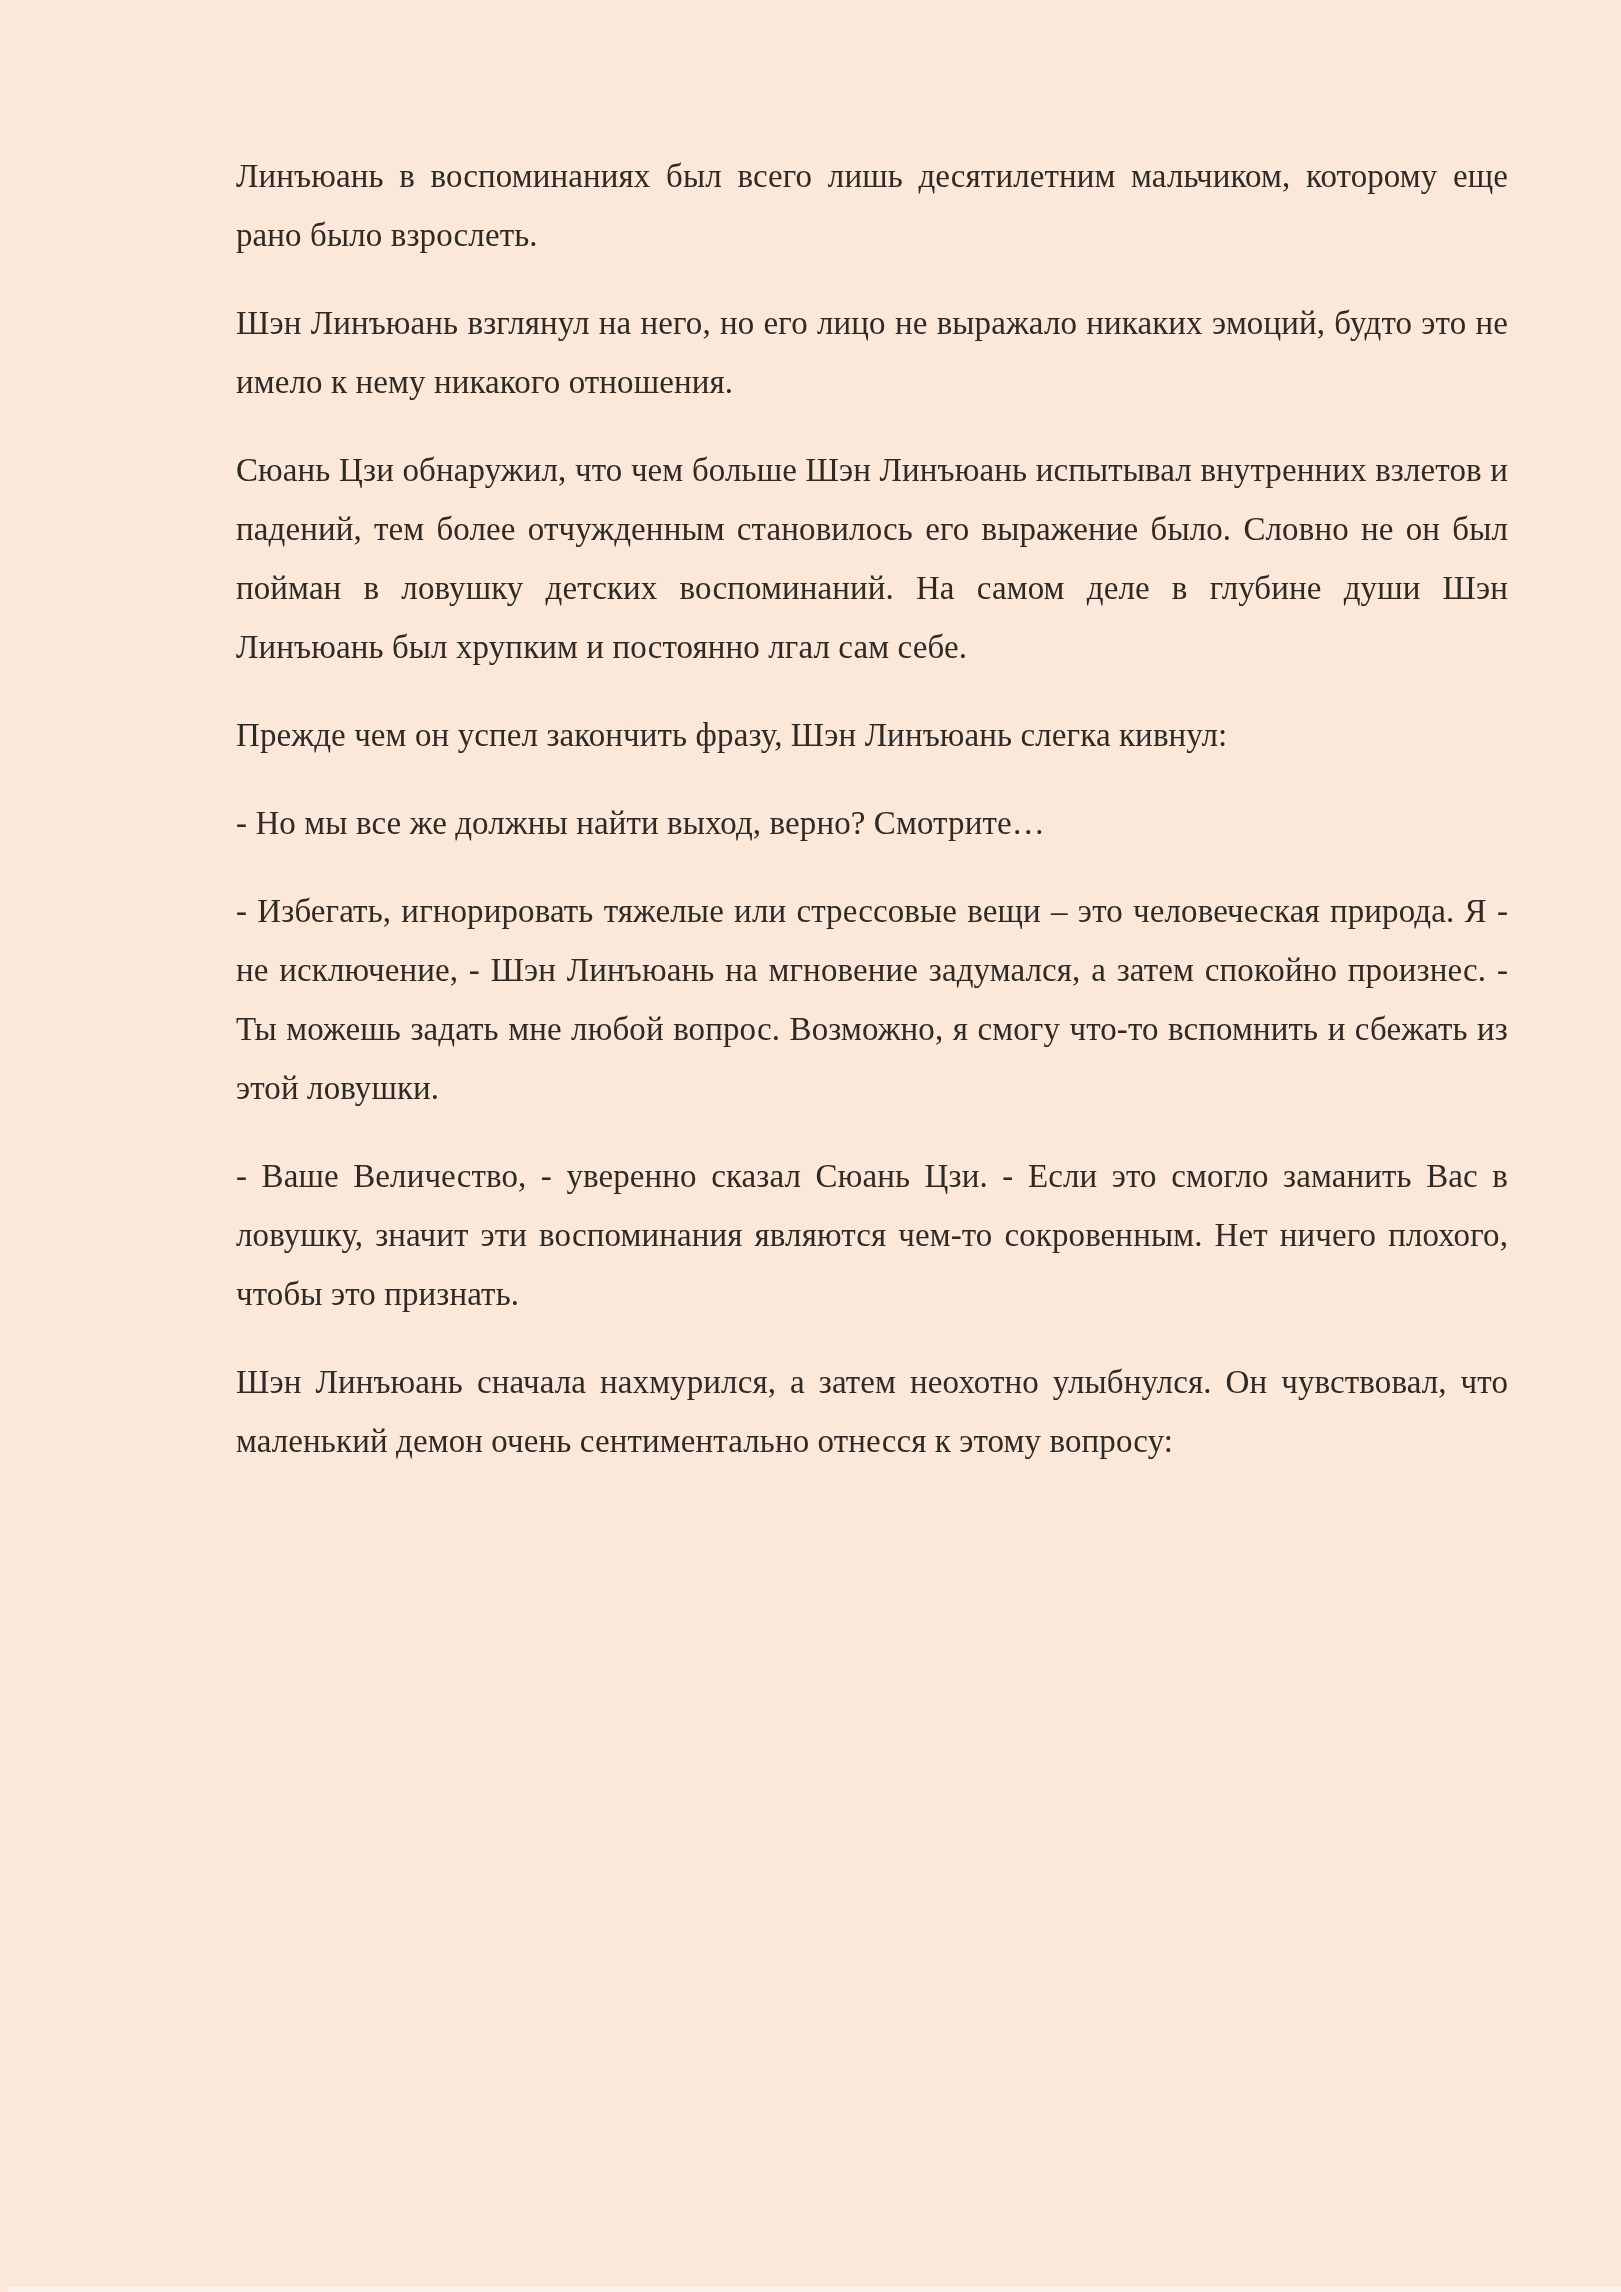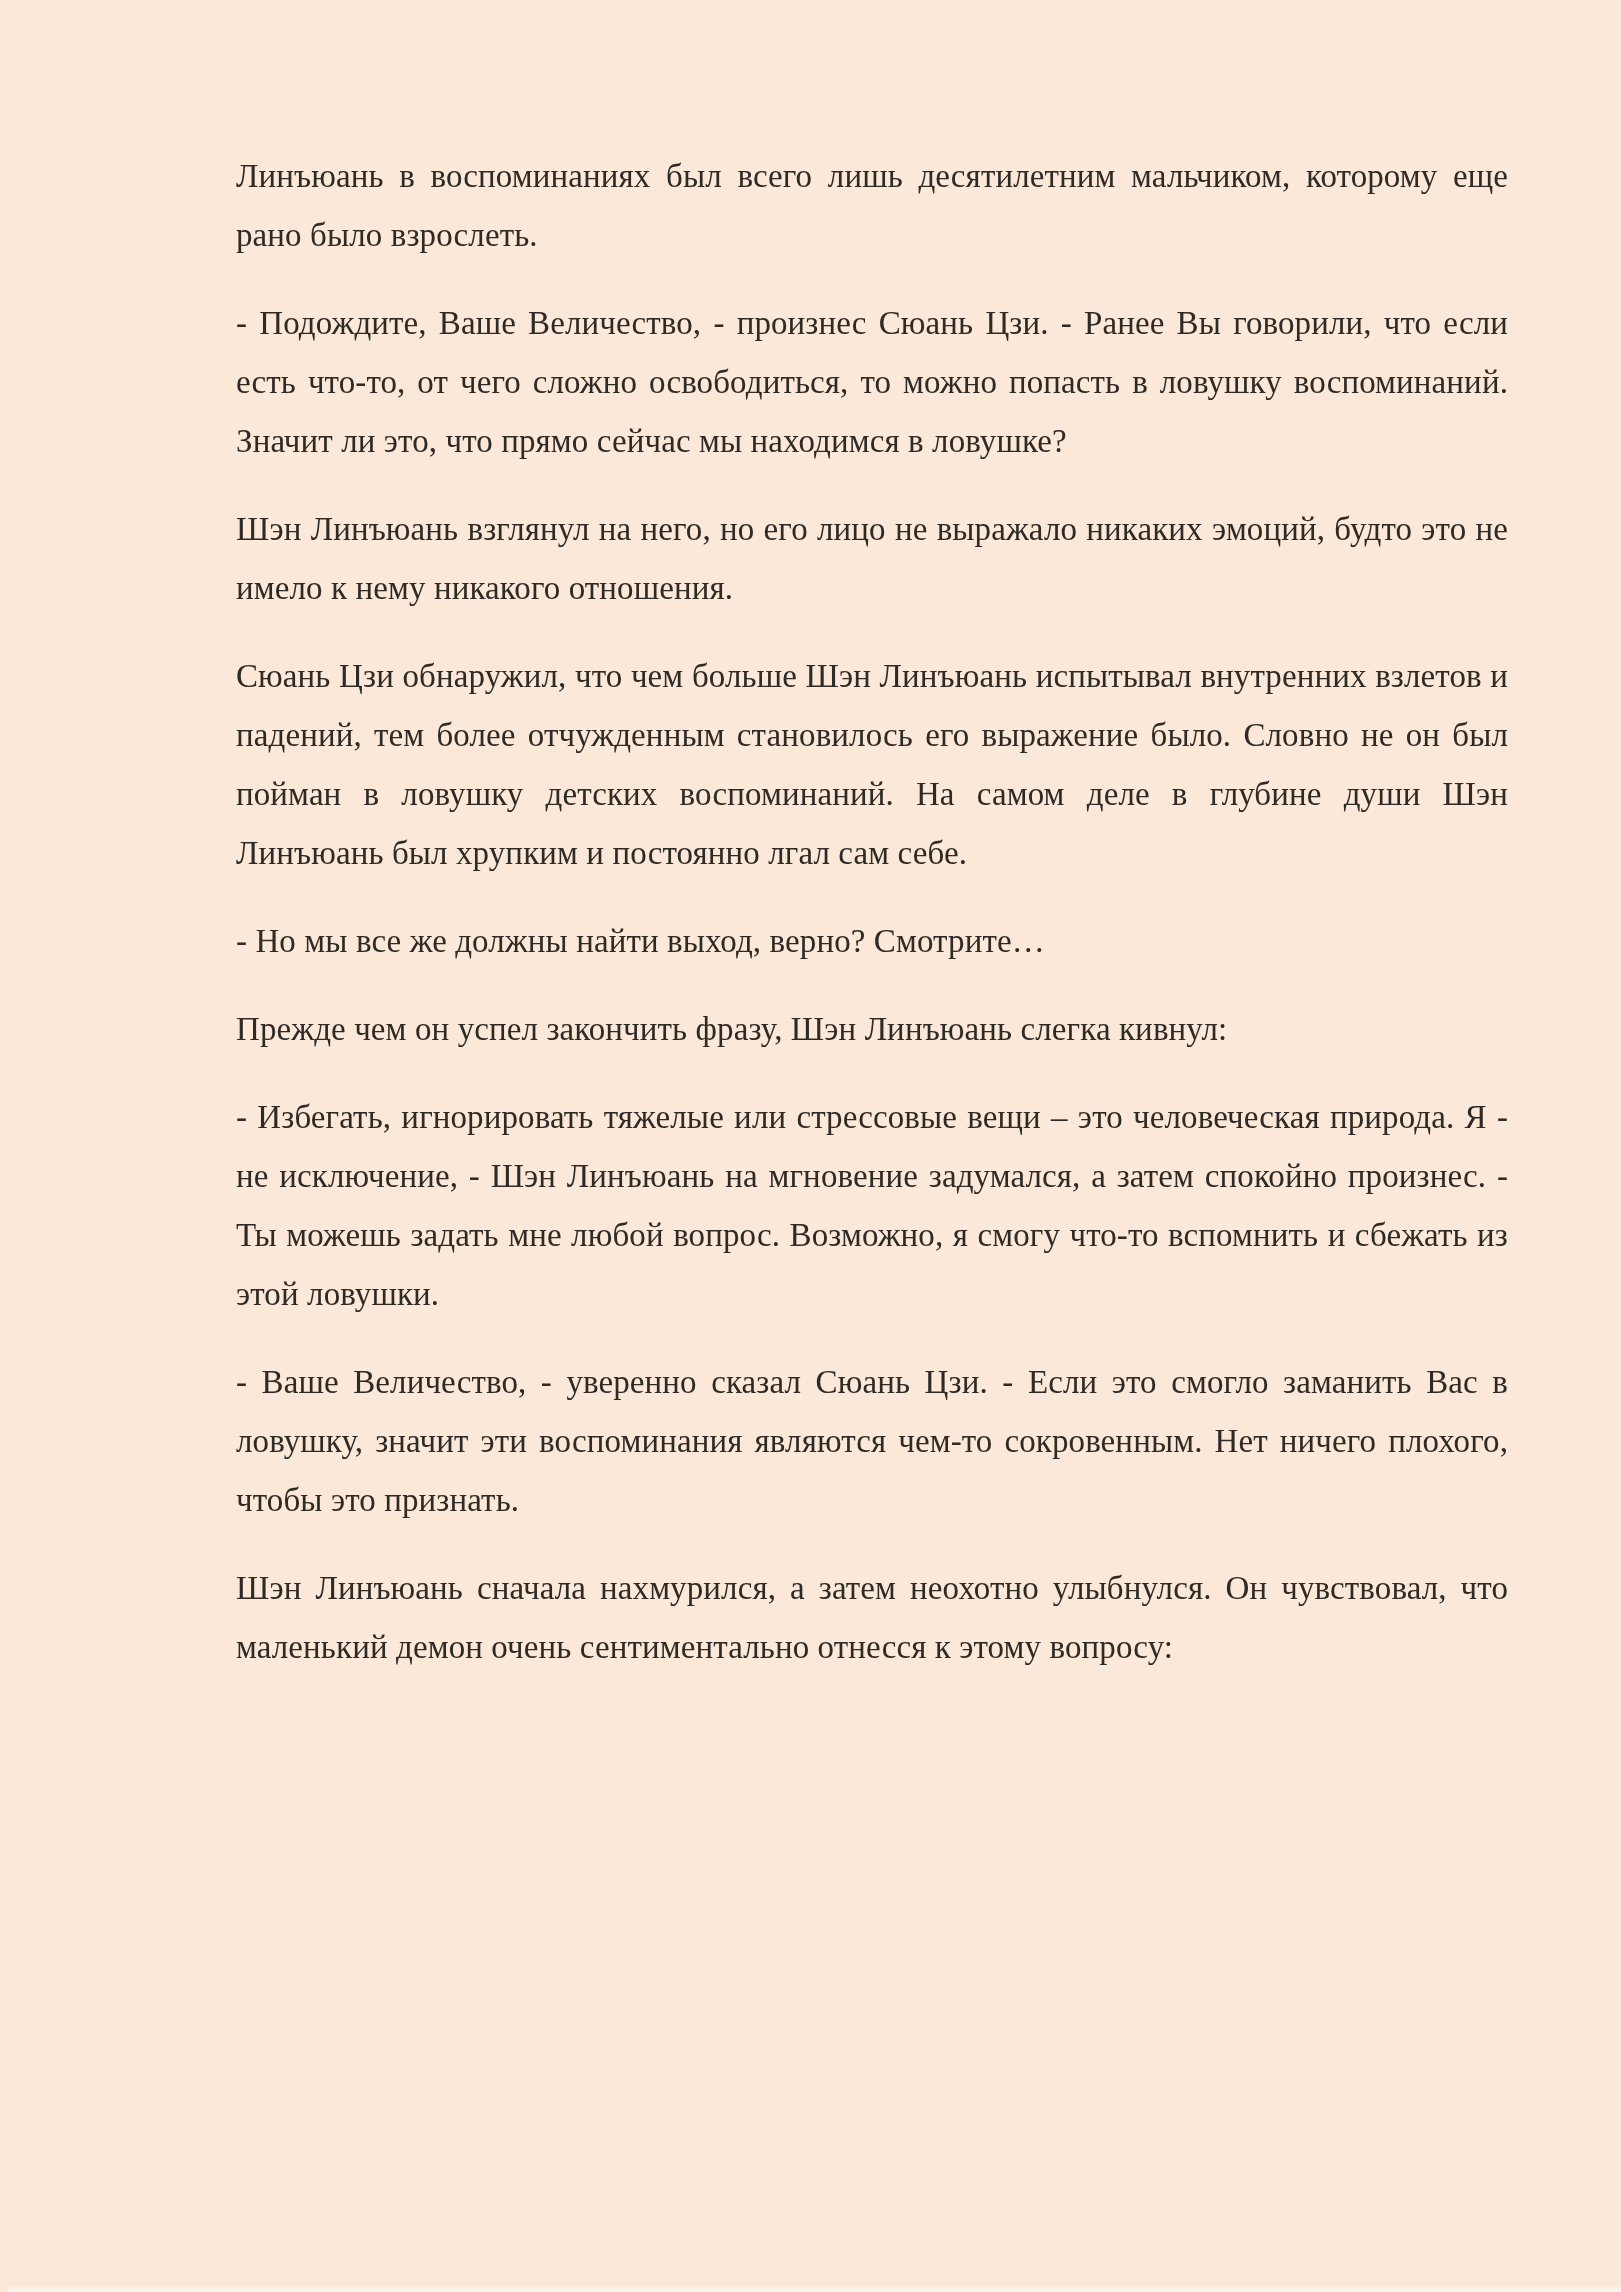--- a/index.html
+++ b/index.html
@@ -46,24 +46,23 @@
     height: 5.9px;
     background: var(--bottom_strip);
   }
 </style>
 </head>
 <body>
 
 <div class="page">
   <div class="text-column">
     <p>Линъюань в воспоминаниях был всего лишь десятилетним мальчиком, которому еще рано было взрослеть.</p>
-    <p>- Подождите, Ваше Величество, - произнес Сюань Цзи. - Ранее Вы говорили, что если есть что-то, от чего сложно освободиться, то можно попасть в ловушку воспоминаний. Значит ли это, что прямо сейчас мы находимся в ловушке?</p>
     <p>Шэн Линъюань взглянул на него, но его лицо не выражало никаких эмоций, будто это не имело к нему никакого отношения.</p>
     <p>Сюань Цзи обнаружил, что чем больше Шэн Линъюань испытывал внутренних взлетов и падений, тем более отчужденным становилось его выражение было. Словно не он был пойман в ловушку детских воспоминаний. На самом деле в глубине души Шэн Линъюань был хрупким и постоянно лгал сам себе.</p>
+    <p>Прежде чем он успел закончить фразу, Шэн Линъюань слегка кивнул:</p>
     <p>- Но мы все же должны найти выход, верно? Смотрите…</p>
-    <p>Прежде чем он успел закончить фразу, Шэн Линъюань слегка кивнул:</p>
     <p>- Избегать, игнорировать тяжелые или стрессовые вещи – это человеческая природа. Я - не исключение, - Шэн Линъюань на мгновение задумался, а затем спокойно произнес. - Ты можешь задать мне любой вопрос. Возможно, я смогу что-то вспомнить и сбежать из этой ловушки.</p>
     <p>- Ваше Величество, - уверенно сказал Сюань Цзи. - Если это смогло заманить Вас в ловушку, значит эти воспоминания являются чем-то сокровенным. Нет ничего плохого, чтобы это признать.</p>
     <p>Шэн Линъюань сначала нахмурился, а затем неохотно улыбнулся. Он чувствовал, что маленький демон очень сентиментально отнесся к этому вопросу:</p>
   </div>
   <div class="bottom-strip"></div>
 </div>
 
 
 </body></html>

